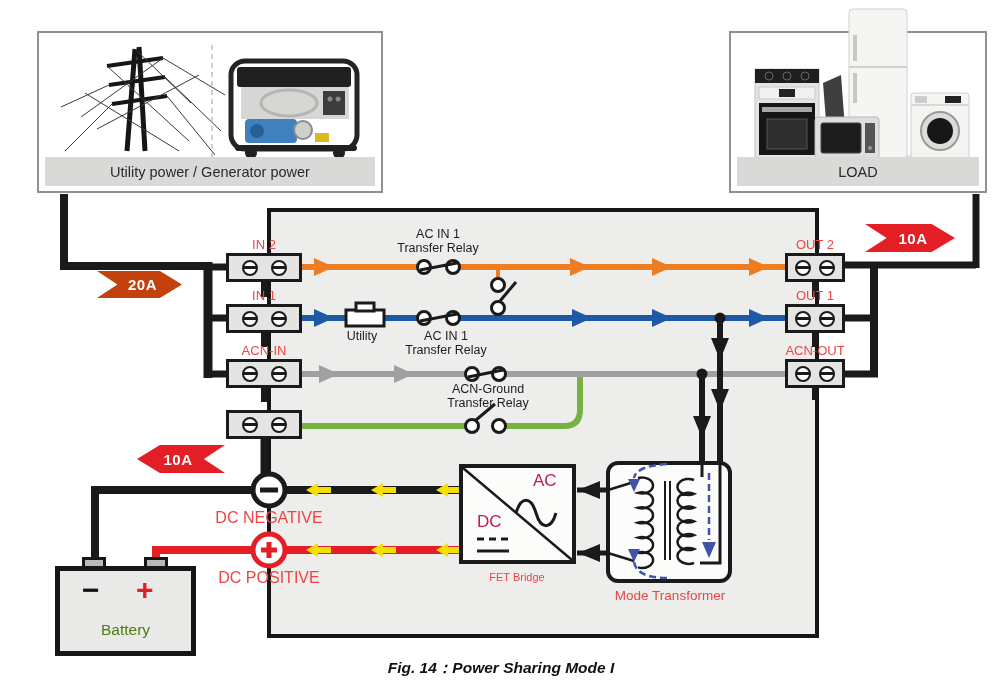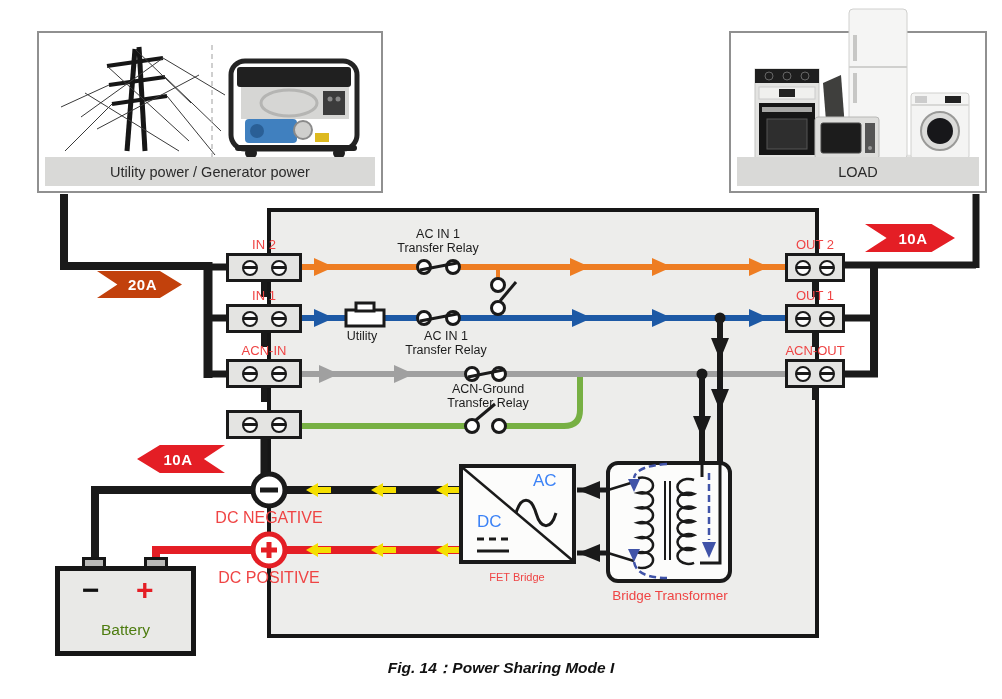--- a/index.html
+++ b/index.html
@@ -30,21 +30,21 @@
   .badge.navy{background:#c2410c;margin-top:44px;}
   .badge.red{background:#e41e25;}
   
   #battery{left:55px;top:566px;width:141px;height:90px;background:#e9e9e7;border:5px solid #161616;}
   .bat-tab{position:absolute;top:-14px;width:24px;height:12px;background:#b9b9b7;border:3px solid #161616;box-sizing:border-box;}
   #bat-minus{position:absolute;left:22px;top:2px;font-size:30px;font-weight:700;color:#111;}
   #bat-plus{position:absolute;left:76px;top:2px;font-size:30px;font-weight:700;color:#e41e25;}
   #bat-name{position:absolute;left:0;right:0;bottom:12px;text-align:center;font-size:15.5px;color:#4d7c0f;}
   #caption{position:absolute;left:0;right:0;top:658px;text-align:center;
            font-size:15.5px;font-style:italic;font-weight:600;color:#111;}
-  .biglabel{position:absolute;font-size:17px;color:#3b82f6;}
+  .biglabel{position:absolute;font-size:17px;color:#be185d;}
 </style>
 </head>
 <body>
 
 <div id="canvas">
 
   <div class="absbox panel" style="left:37px;top:31px;width:346px;height:162px;">
     <svg width="346" height="162" viewBox="0 0 346 162" style="position:absolute;left:0;top:0;">
       <g stroke="#161616" fill="none">
         <path d="M 88 118 L 96 16" stroke-width="5"></path>
@@ -355,21 +355,21 @@
     <div>ACN-Ground</div>
     <div>Transfer Relay</div>
   </div>
 
   <div class="lbl" style="left:194px;top:510px;width:150px;font-size:16px;">DC NEGATIVE</div>
   <div class="lbl" style="left:194px;top:570px;width:150px;font-size:16px;">DC POSITIVE</div>
 
   <div class="biglabel" style="left:533px;top:471px;">AC</div>
   <div class="biglabel" style="left:477px;top:512px;">DC</div>
   <div class="lbl" style="left:452px;top:572px;width:130px;font-size:11px;">FET Bridge</div>
-  <div class="lbl" style="left:594px;top:589px;width:152px;font-size:13.5px;">Bridge Transformer</div>
+  <div class="lbl" style="left:594px;top:589px;width:152px;font-size:13.5px;">Mode Transformer</div>
 
   <div class="absbox" id="battery">
     <div class="bat-tab" style="left:22px;"></div>
     <div class="bat-tab" style="left:84px;"></div>
     <span id="bat-minus">−</span>
     <span id="bat-plus">+</span>
     <div id="bat-name">Battery</div>
   </div>
 
   <div id="caption">Fig. 14：Power Sharing Mode I</div>

